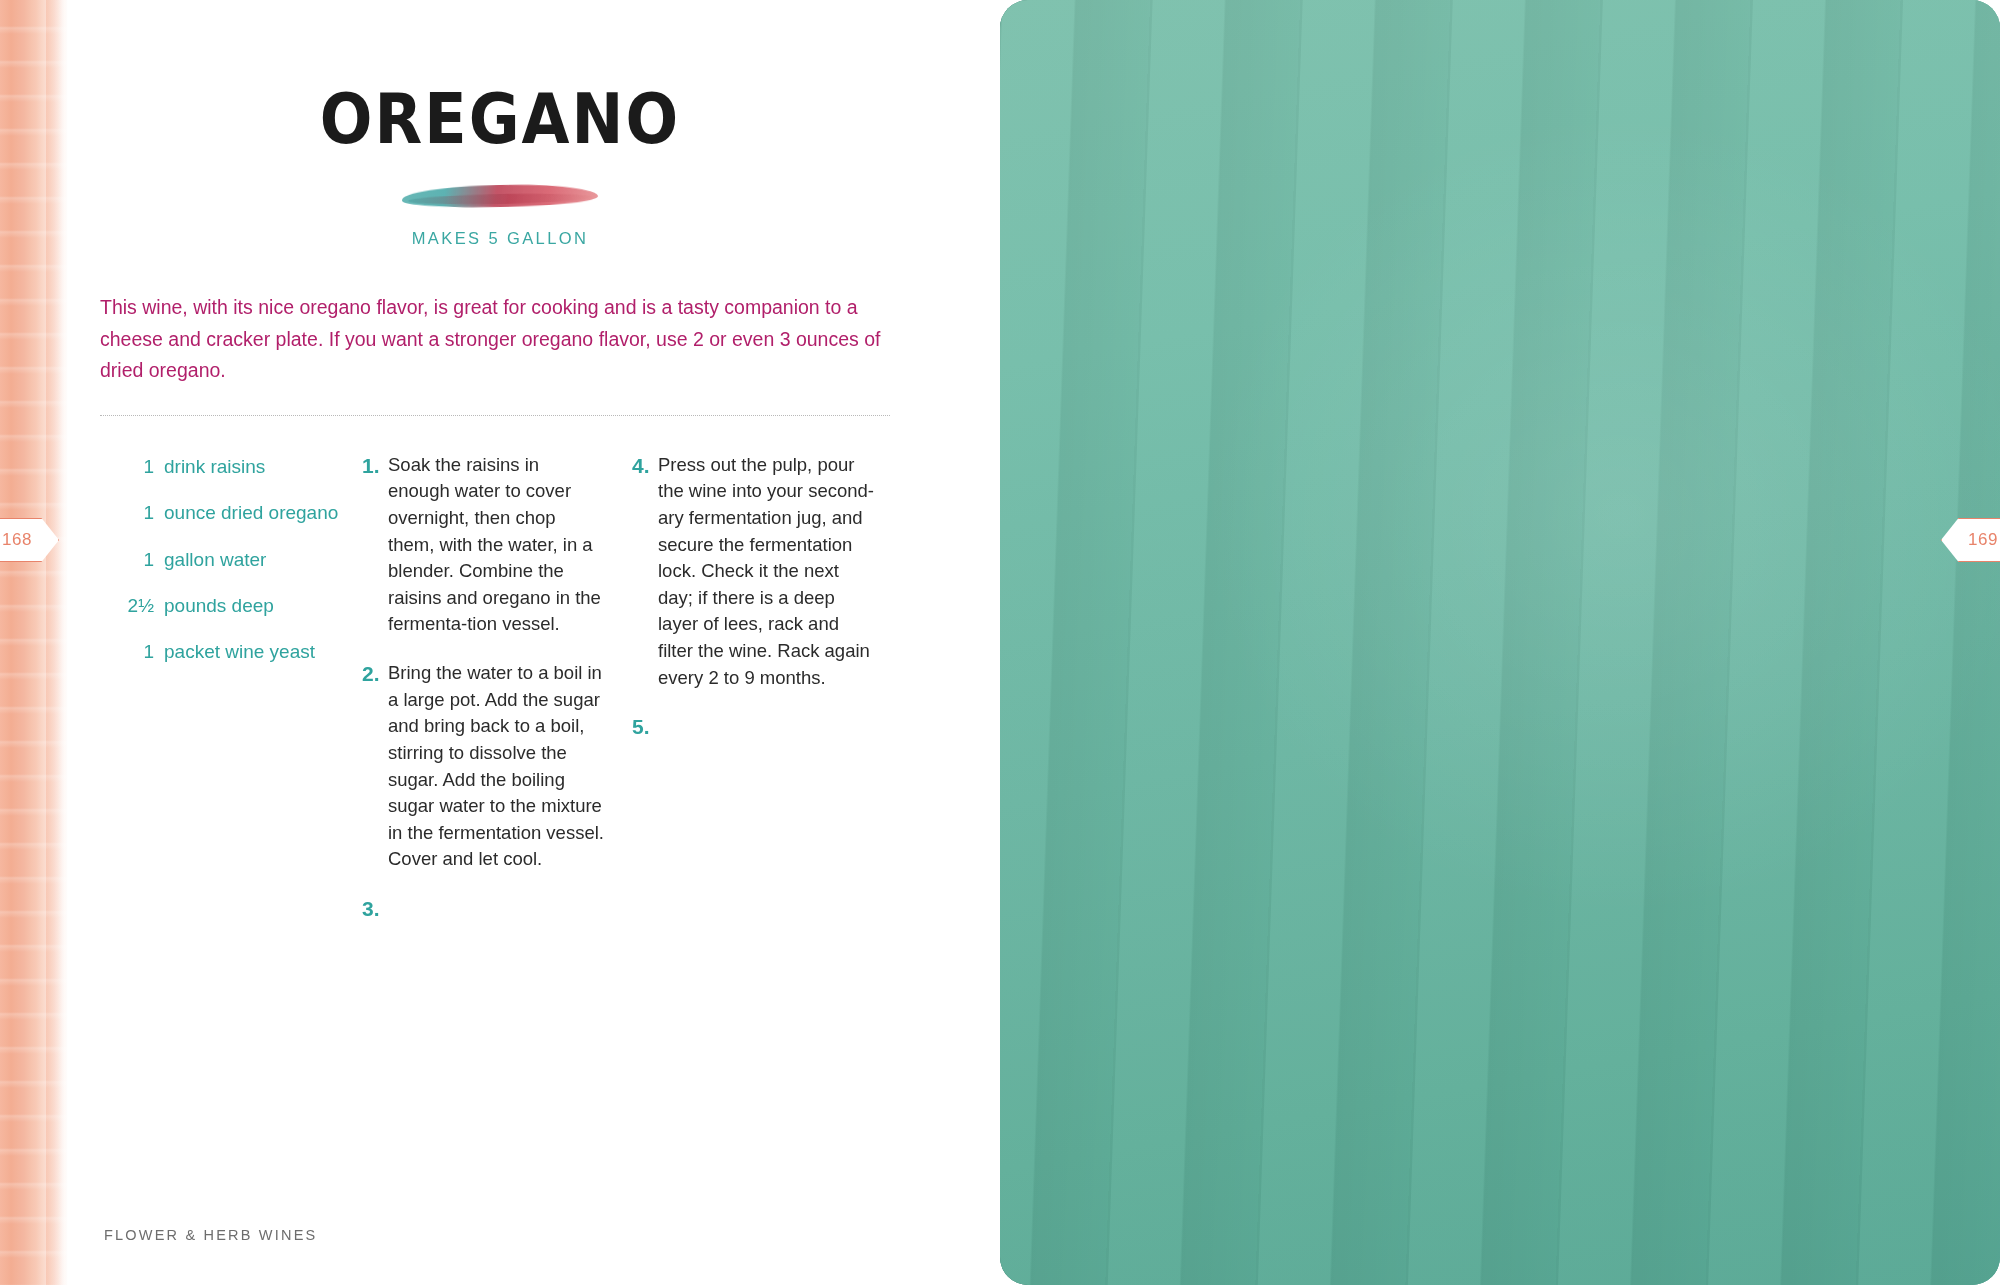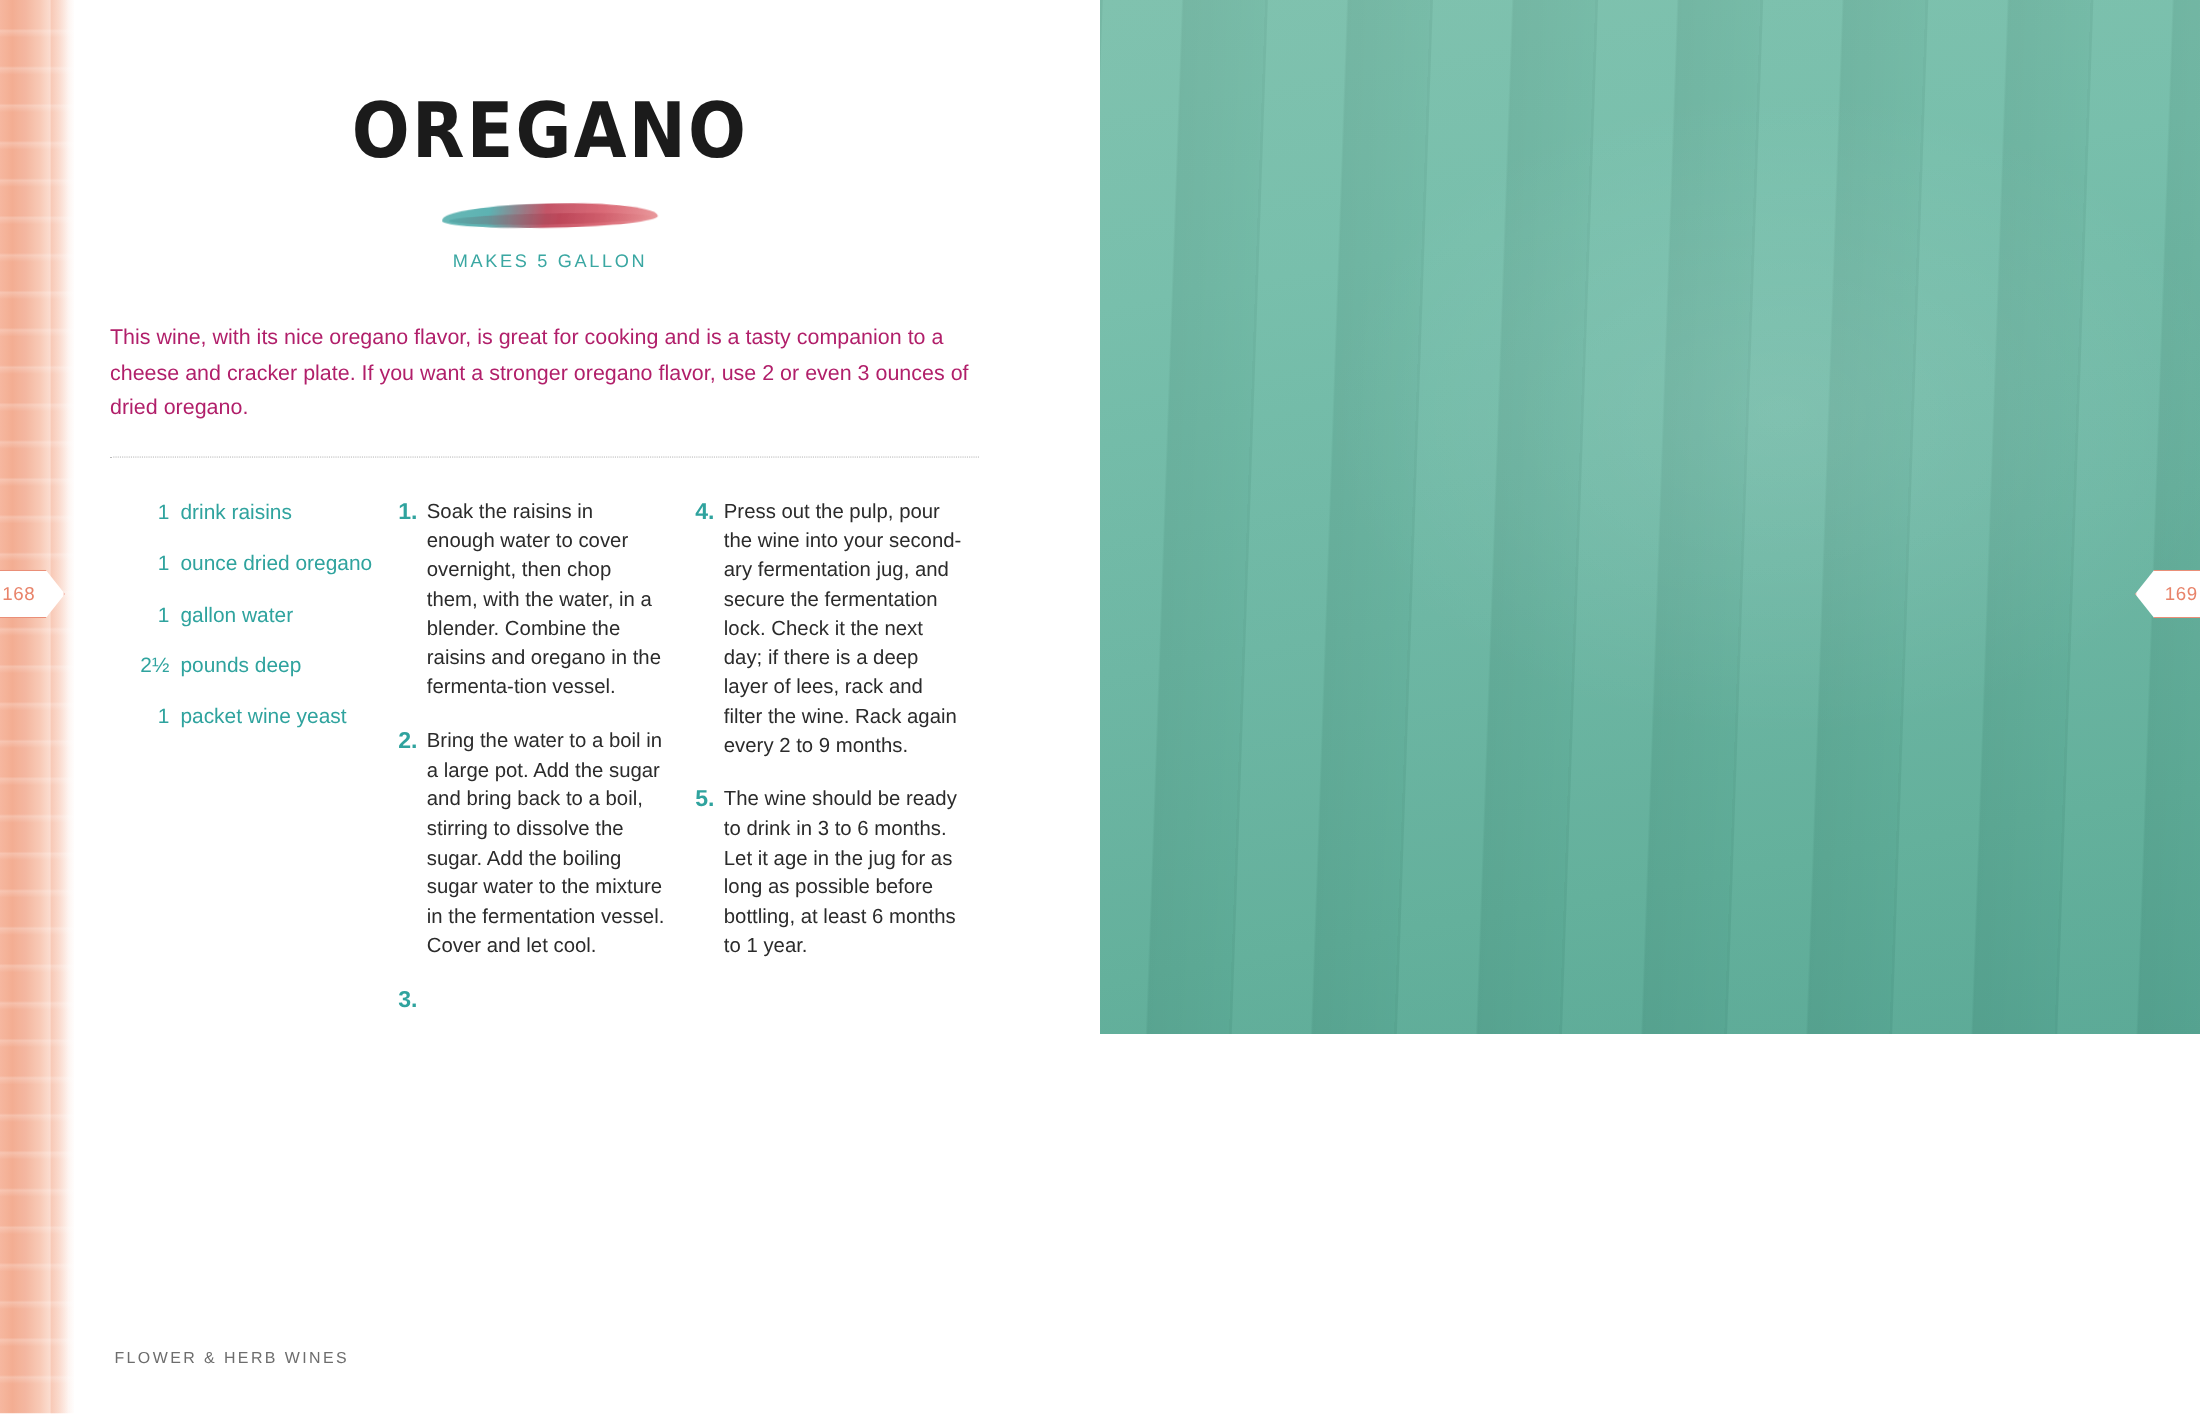--- a/index.html
+++ b/index.html
@@ -234,24 +234,25 @@
     font-size: 14.5px;
     letter-spacing: 2.2px;
     color: #6d6d6d;
     font-family: "Liberation Sans", sans-serif;
   }
 
   
   .page-right {
     position: relative;
     width: 1000px;
-    height: 940px;
+    height: 1285px;
     flex: 0 0 1000px;
     overflow: hidden;
     background: #63b5a2;
+    border-radius: 28px;
   }
   .photo {
     position: absolute;
     inset: 0;
     background:
       radial-gradient(ellipse 60% 45% at 62% 40%, rgba(255,255,255,0.10), rgba(255,255,255,0) 70%),
       repeating-linear-gradient(92deg,
         rgba(0,0,0,0.045) 0px,
         rgba(0,0,0,0.045) 2px,
         rgba(255,255,255,0.03) 3px,
@@ -478,21 +479,20 @@
           </div>
         </div>
 
         <div class="col-steps second">
           <div class="step">
             <div class="step-num">4.</div>
             <div class="step-text">Press out the pulp, pour the wine into your second-ary fermentation jug, and secure the fermentation lock. Check it the next day; if there is a deep layer of lees, rack and filter the wine. Rack again every 2 to 9 months.</div>
           </div>
           <div class="step">
             <div class="step-num">5.</div>
-            <div class="step-text">The wine should be ready to drink in 3 to 6 months. Let it age in the jug for as long as possible before bottling, at least 6 months to 1 year.</div>
           </div>
         </div>
 
       </div>
     </div>
 
     <div class="footer-left">FLOWER &amp; HERB WINES</div>
   </div>
 
   <div class="page-right">

